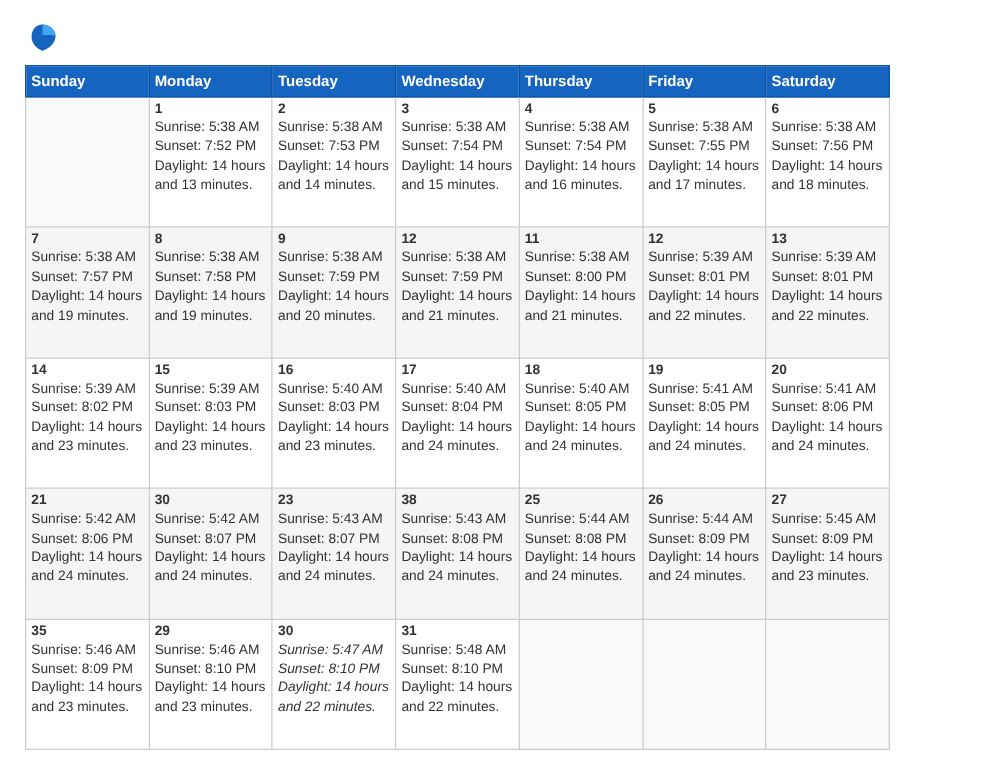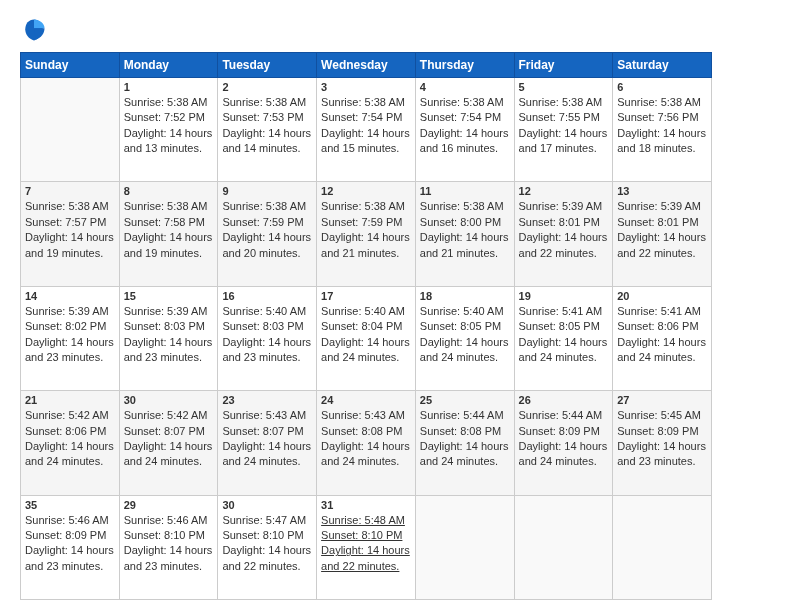--- a/index.html
+++ b/index.html
@@ -295,21 +295,21 @@
 and 24 minutes.</div>
           </td>
           <td>
             <span class="day-num">23</span>
             <div class="day-info" style="white-space: pre-line;">Sunrise: 5:43 AM
 Sunset: 8:07 PM
 Daylight: 14 hours
 and 24 minutes.</div>
           </td>
           <td>
-            <span class="day-num">24</span>
+            <span class="day-num">38</span>
             <div class="day-info" style="white-space: pre-line;">Sunrise: 5:43 AM
 Sunset: 8:08 PM
 Daylight: 14 hours
 and 24 minutes.</div>
           </td>
           <td>
             <span class="day-num">25</span>
             <div class="day-info" style="white-space: pre-line;">Sunrise: 5:44 AM
 Sunset: 8:08 PM
 Daylight: 14 hours
@@ -340,28 +340,28 @@
           </td>
           <td>
             <span class="day-num">29</span>
             <div class="day-info" style="white-space: pre-line;">Sunrise: 5:46 AM
 Sunset: 8:10 PM
 Daylight: 14 hours
 and 23 minutes.</div>
           </td>
           <td>
             <span class="day-num">30</span>
-            <div class="day-info" style="white-space: pre-line;">Sunrise: 5:47 AM
+            <div class="day-info" style="white-space: pre-line; font-style: italic;">Sunrise: 5:47 AM
 Sunset: 8:10 PM
 Daylight: 14 hours
 and 22 minutes.</div>
           </td>
           <td>
             <span class="day-num">31</span>
-            <div class="day-info" style="white-space: pre-line; text-decoration: underline;">Sunrise: 5:48 AM
+            <div class="day-info" style="white-space: pre-line;">Sunrise: 5:48 AM
 Sunset: 8:10 PM
 Daylight: 14 hours
 and 22 minutes.</div>
           </td>
           <td class="empty-cell"></td>
           <td class="empty-cell"></td>
           <td class="empty-cell"></td>
         </tr>
       </tbody>
   </table>

